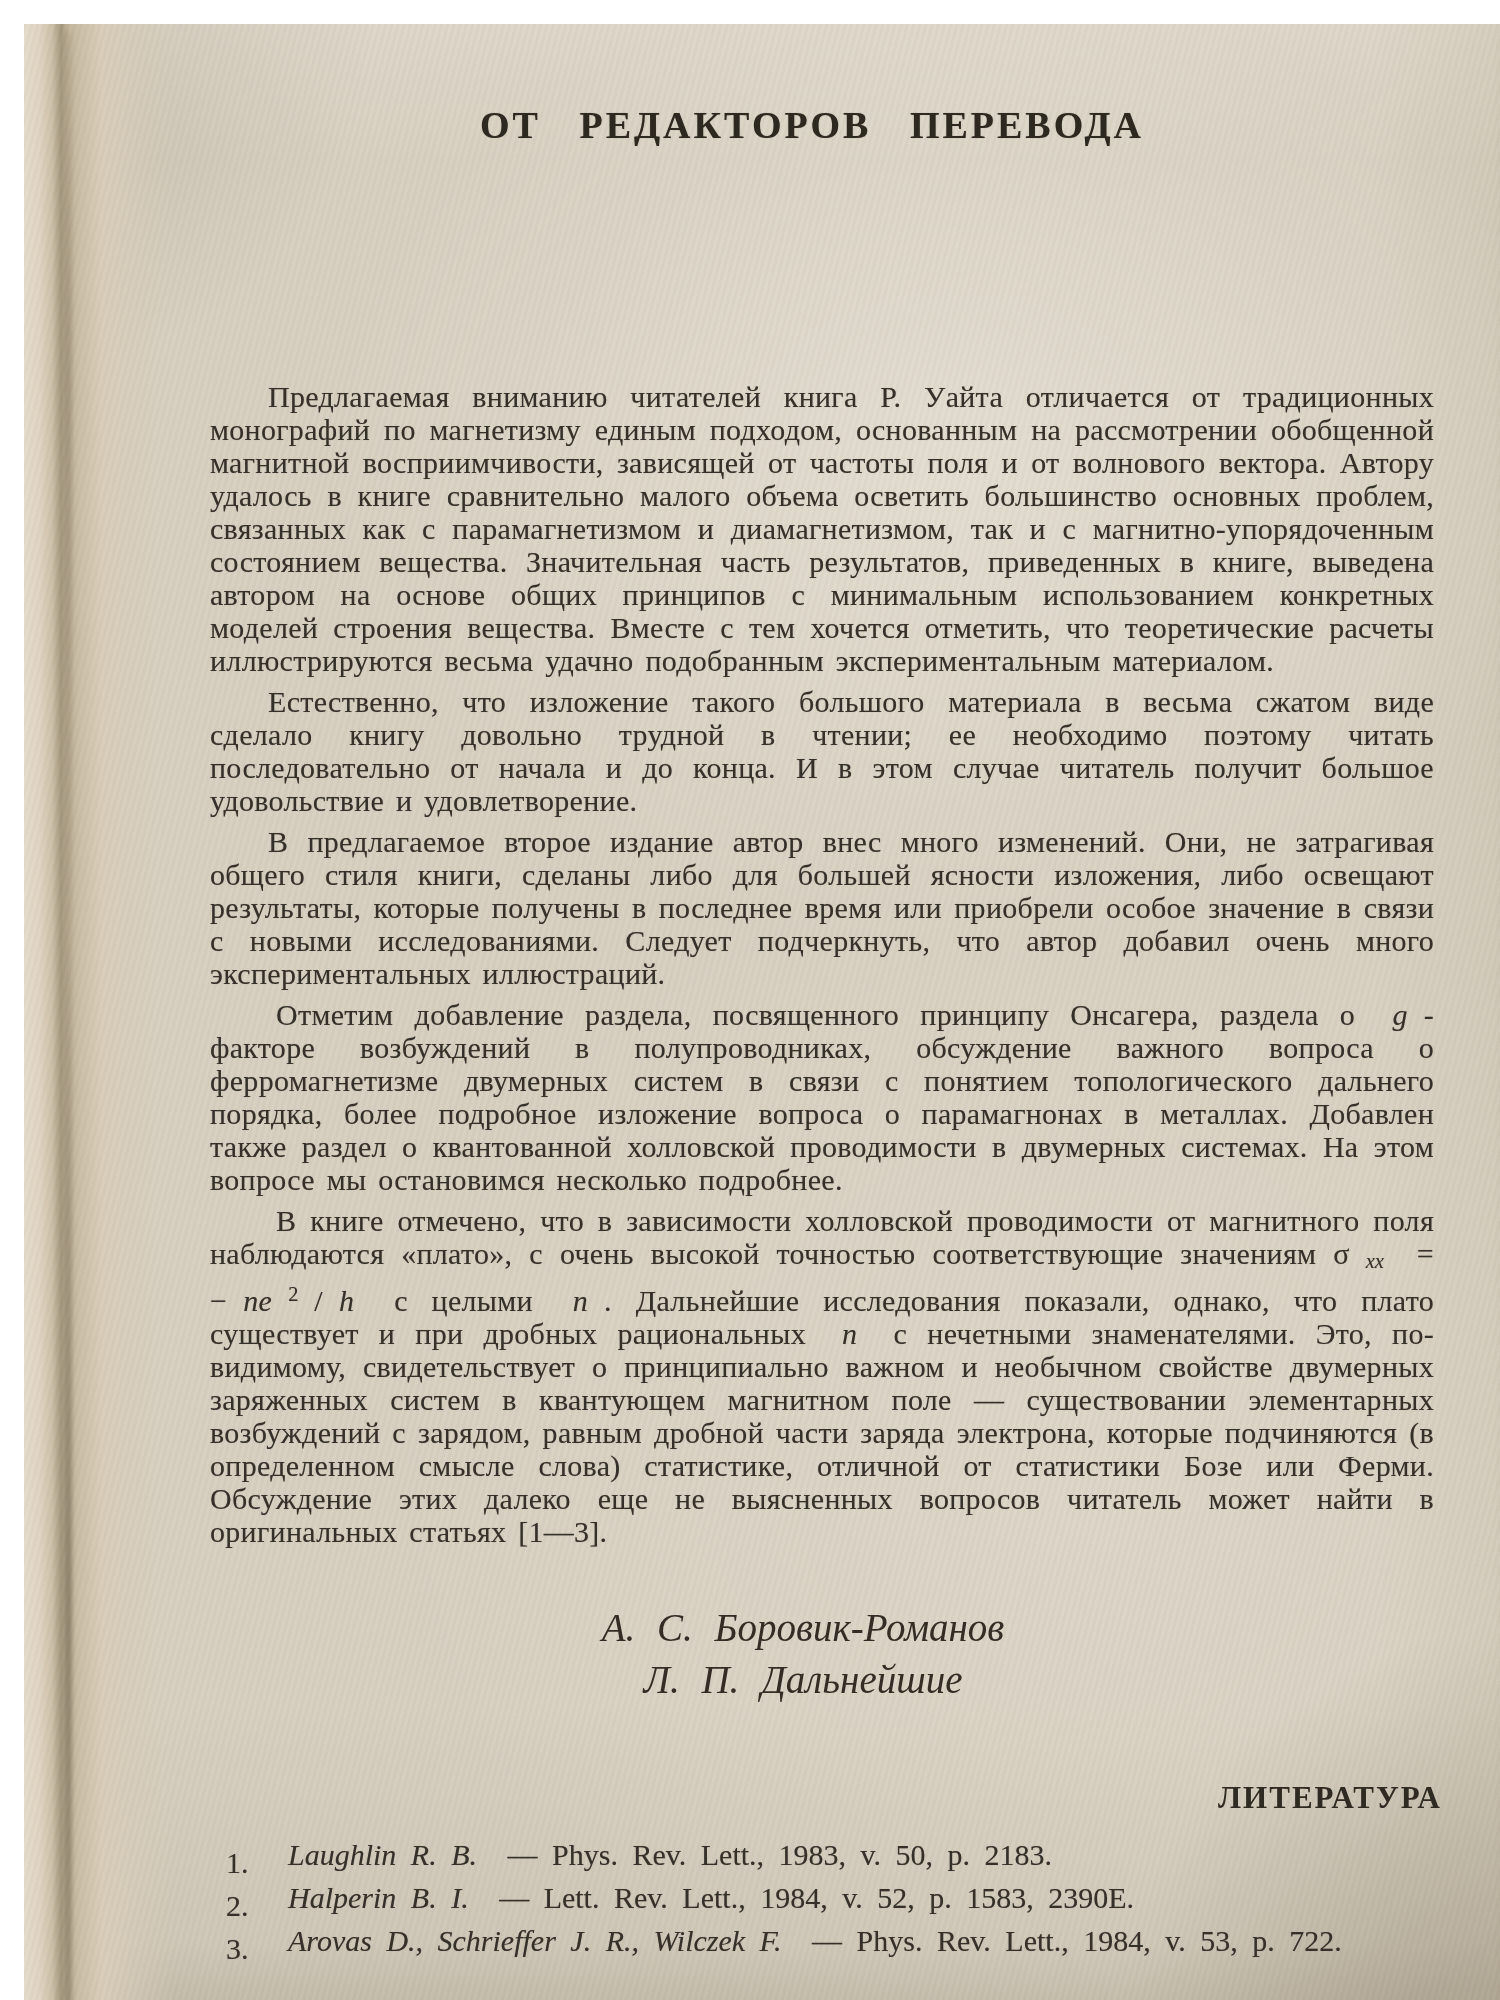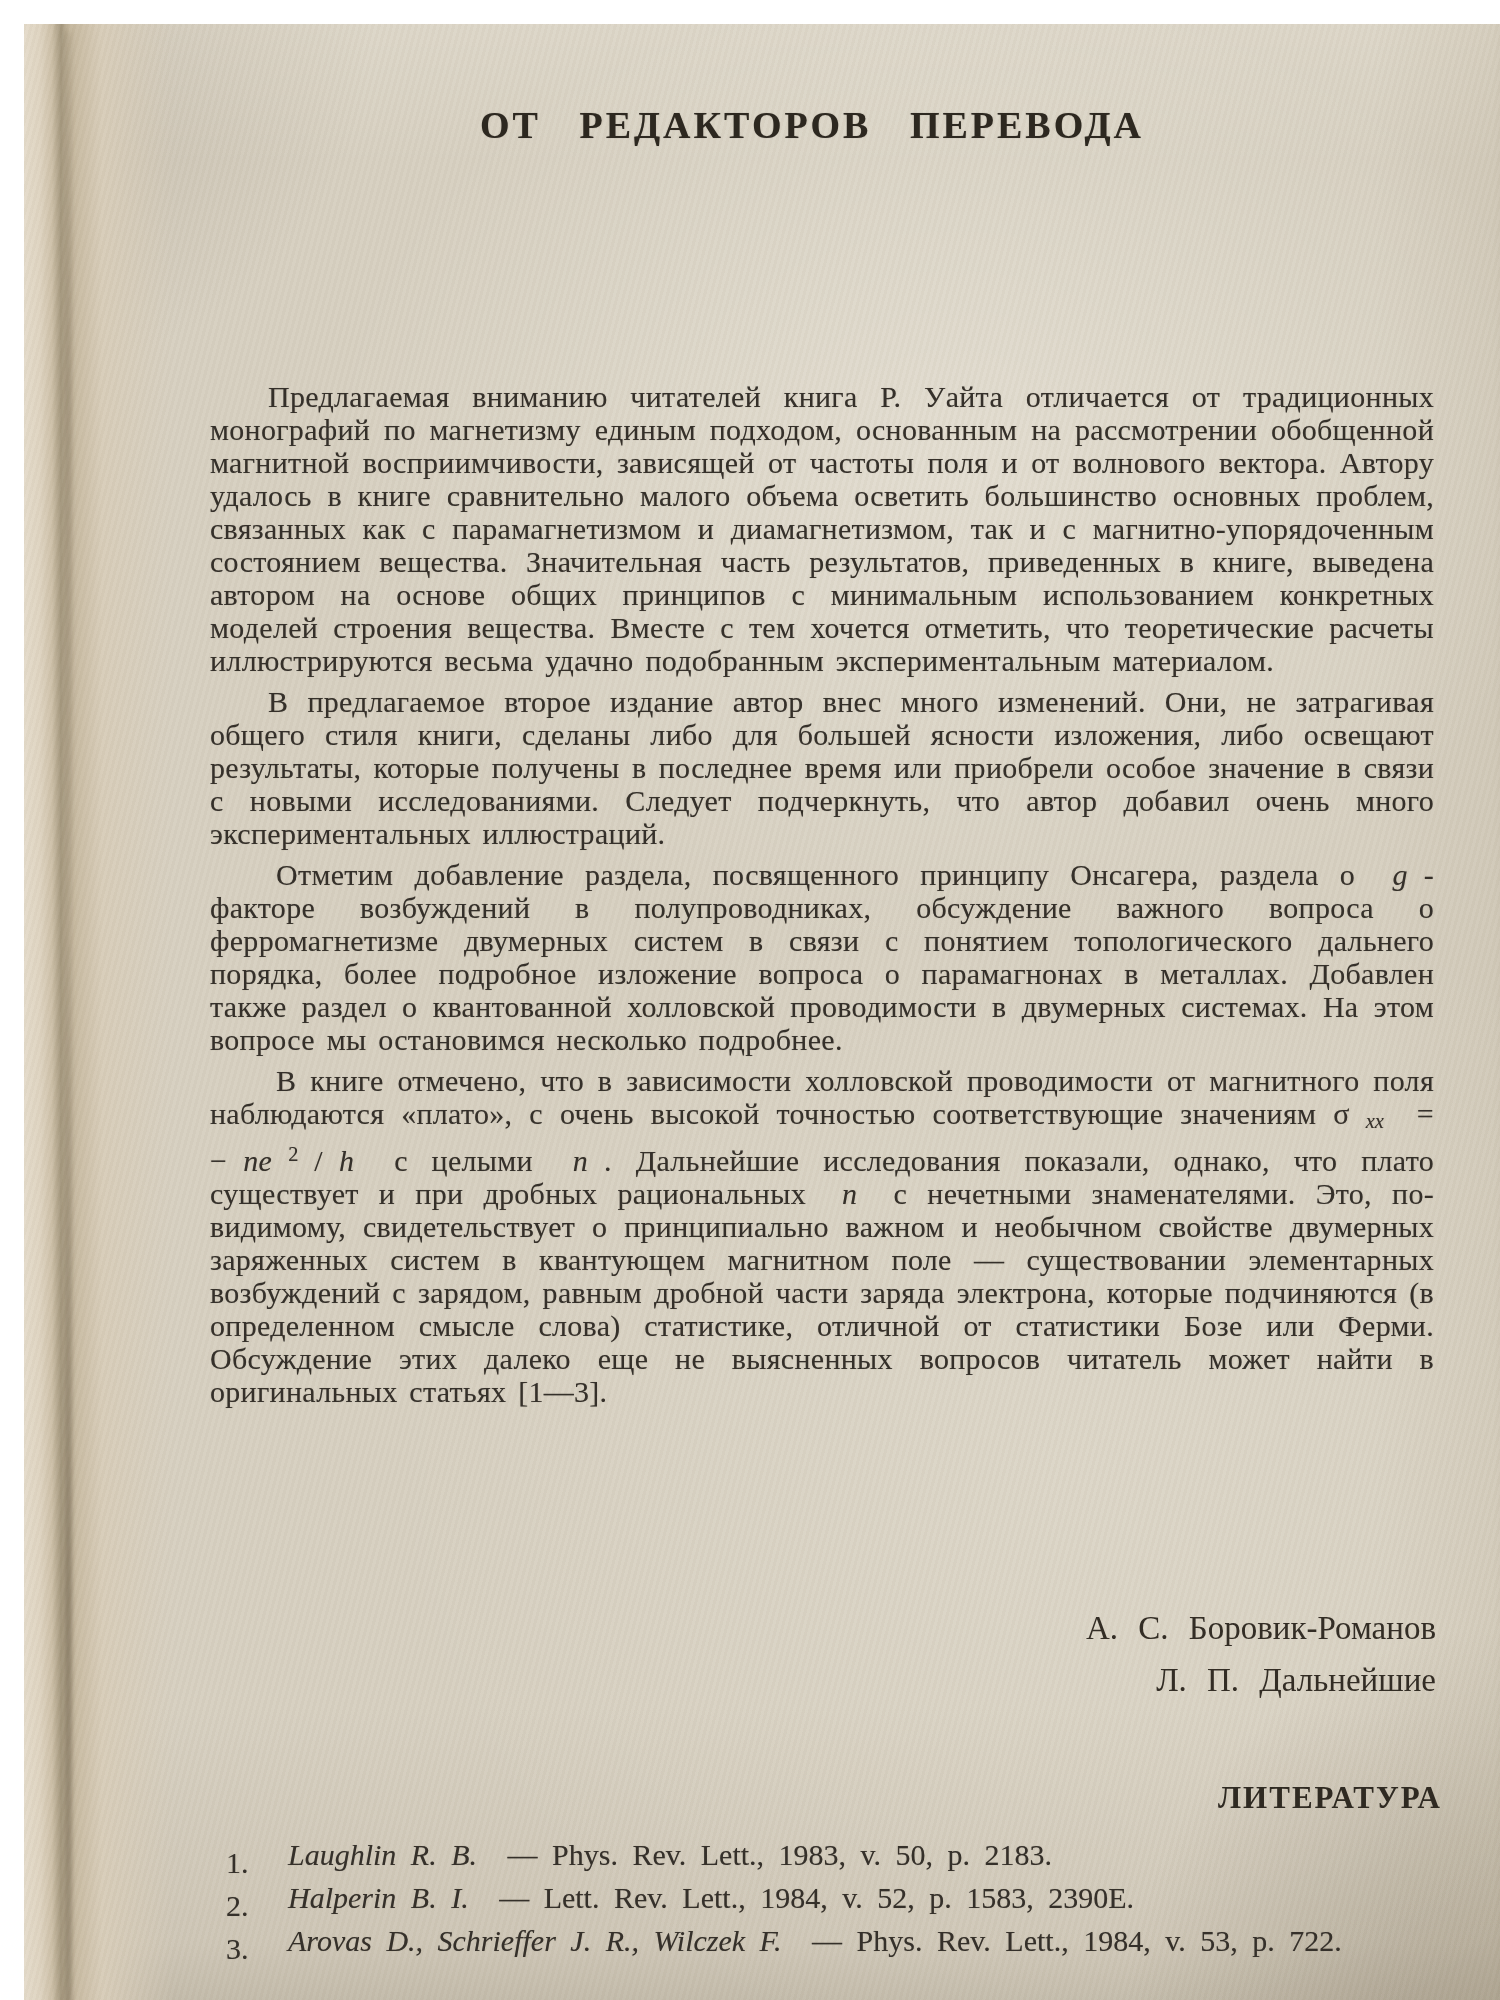--- a/index.html
+++ b/index.html
@@ -77,22 +77,23 @@
   .body-text sup {
     font-size: 0.68em;
     vertical-align: 0.45em;
     letter-spacing: 0;
   }
   .lat { font-style: italic; }
 
   .signatures {
     position: absolute;
     top: 1566px; left: 130px; width: 1282px;
-    text-align: right;
-    font-size: 33px;
+    text-align: center;
+    font-style: italic;
+    font-size: 39px;
     line-height: 44px;
     word-spacing: 12px;
     color: #332d25;
   }
 
   .lit-heading {
     position: absolute;
     top: 1748px; left: 150px; width: 1260px;
     text-align: right;
     font-size: 31px;
@@ -131,20 +132,21 @@
 <body>
 
 <div class="page">
 
   <div class="gutter-crease"></div>
 
   <h1 class="title">ОТ РЕДАКТОРОВ ПЕРЕВОДА</h1>
 
   <div class="body-text">
     <p>Предлагаемая вниманию читателей книга Р. Уайта отличается от традиционных монографий по магнетизму единым подходом, основанным на рассмотрении обобщенной магнитной восприимчивости, зависящей от частоты поля и от волнового вектора. Автору удалось в книге сравнительно малого объема осветить большинство основных проблем, связанных как с парамагнетизмом и диамагнетизмом, так и с магнитно-упорядоченным состоянием вещества. Значительная часть результатов, приведенных в книге, выведена автором на основе общих принципов с минимальным использованием конкретных моделей строения вещества. Вместе с тем хочется отметить, что теоретические расчеты иллюстрируются весьма удачно подобранным экспериментальным материалом.</p>
+    <p>Естественно, что изложение такого большого материала в весьма сжатом виде сделало книгу довольно трудной в чтении; ее необходимо поэтому читать последовательно от начала и до конца. И в этом случае читатель получит большое удовольствие и удовлетворение.</p>
     <p>В предлагаемое второе издание автор внес много изменений. Они, не затрагивая общего стиля книги, сделаны либо для большей ясности изложения, либо освещают результаты, которые получены в последнее время или приобрели особое значение в связи с новыми исследованиями. Следует подчеркнуть, что автор добавил очень много экспериментальных иллюстраций.</p>
     <p><span>Отметим добавление раздела, посвященного принципу Онсагера, раздела о </span><span class="lat">g</span><span>-факторе возбуждений в полупроводниках, обсуждение важного вопроса о ферромагнетизме двумерных систем в связи с понятием топологического дальнего порядка, более подробное изложение вопроса о парамагнонах в металлах. Добавлен также раздел о квантованной холловской проводимости в двумерных системах. На этом вопросе мы остановимся несколько подробнее.</span></p>
     <p><span>В книге отмечено, что в зависимости холловской проводимости от магнитного поля наблюдаются «плато», с очень высокой точностью соответствующие значениям σ</span><sub>xx</sub><span> = −</span><span class="lat">ne</span><sup>2</sup><span>/</span><span class="lat">h</span><span> с целыми </span><span class="lat">n</span><span>. Дальнейшие исследования показали, однако, что плато существует и при дробных рациональных </span><span class="lat">n</span><span> с нечетными знаменателями. Это, по-видимому, свидетельствует о принципиально важном и необычном свойстве двумерных заряженных систем в квантующем магнитном поле — существовании элементарных возбуждений с зарядом, равным дробной части заряда электрона, которые подчиняются (в определенном смысле слова) статистике, отличной от статистики Бозе или Ферми. Обсуждение этих далеко еще не выясненных вопросов читатель может найти в оригинальных статьях [1—3].</span></p>
   </div>
 
   <div class="signatures">
     <div>А. С. Боровик-Романов</div>
     <div>Л. П. Дальнейшие</div>
   </div>
 

